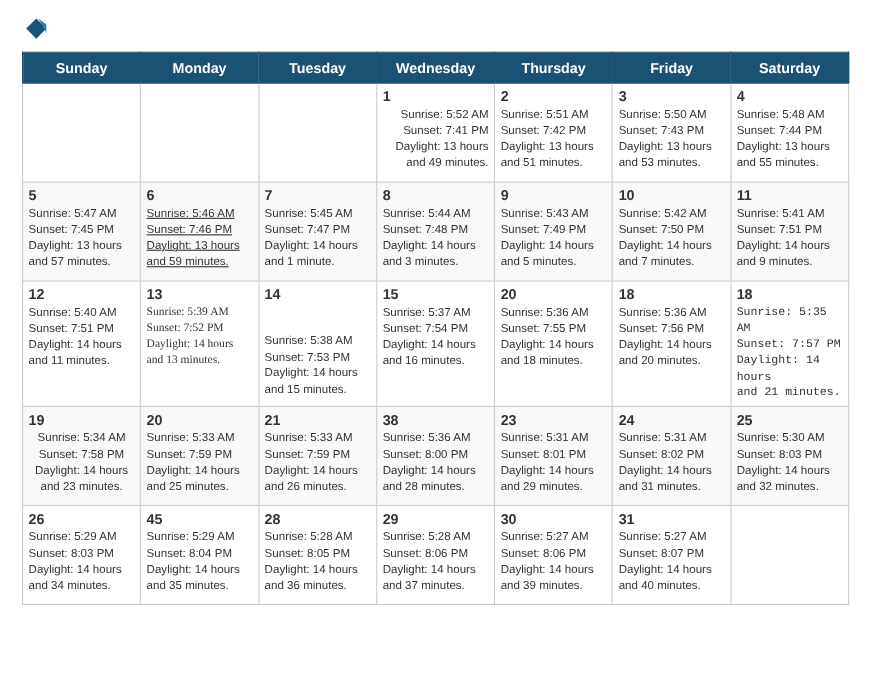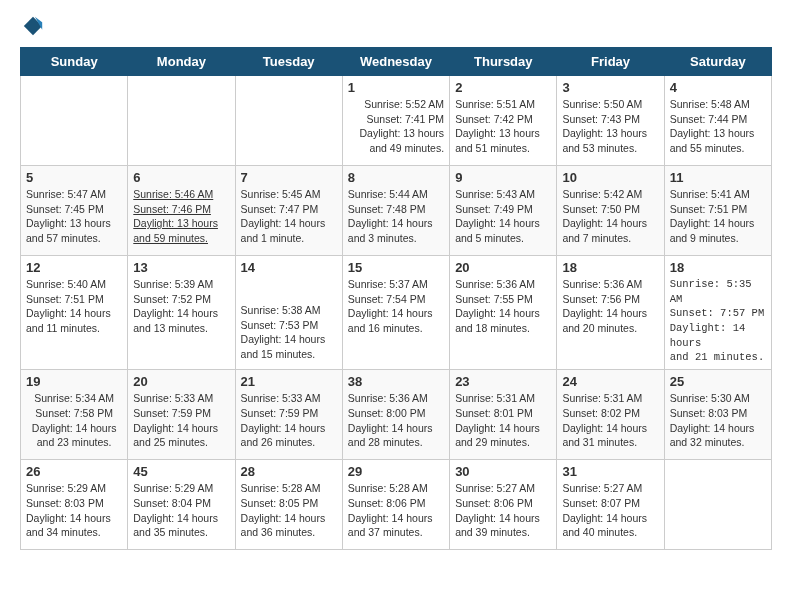--- a/index.html
+++ b/index.html
@@ -218,21 +218,21 @@
         <tr>
           <td>
             <span class="day-num">12</span>
             <div class="day-info" style="white-space: pre-line;">Sunrise: 5:40 AM
 Sunset: 7:51 PM
 Daylight: 14 hours
 and 11 minutes.</div>
           </td>
           <td>
             <span class="day-num">13</span>
-            <div class="day-info" style="white-space: pre-line;">Sunrise: 5:39 AM
+            <div class="day-info" style="white-space: pre-line; font-family: Liberation Serif, serif;">Sunrise: 5:39 AM
 Sunset: 7:52 PM
 Daylight: 14 hours
 and 13 minutes.</div>
           </td>
           <td>
             <span class="day-num">14</span>
             <div class="day-info" style="white-space: pre-line; margin-top: 28px;">Sunrise: 5:38 AM
 Sunset: 7:53 PM
 Daylight: 14 hours
 and 15 minutes.</div>

